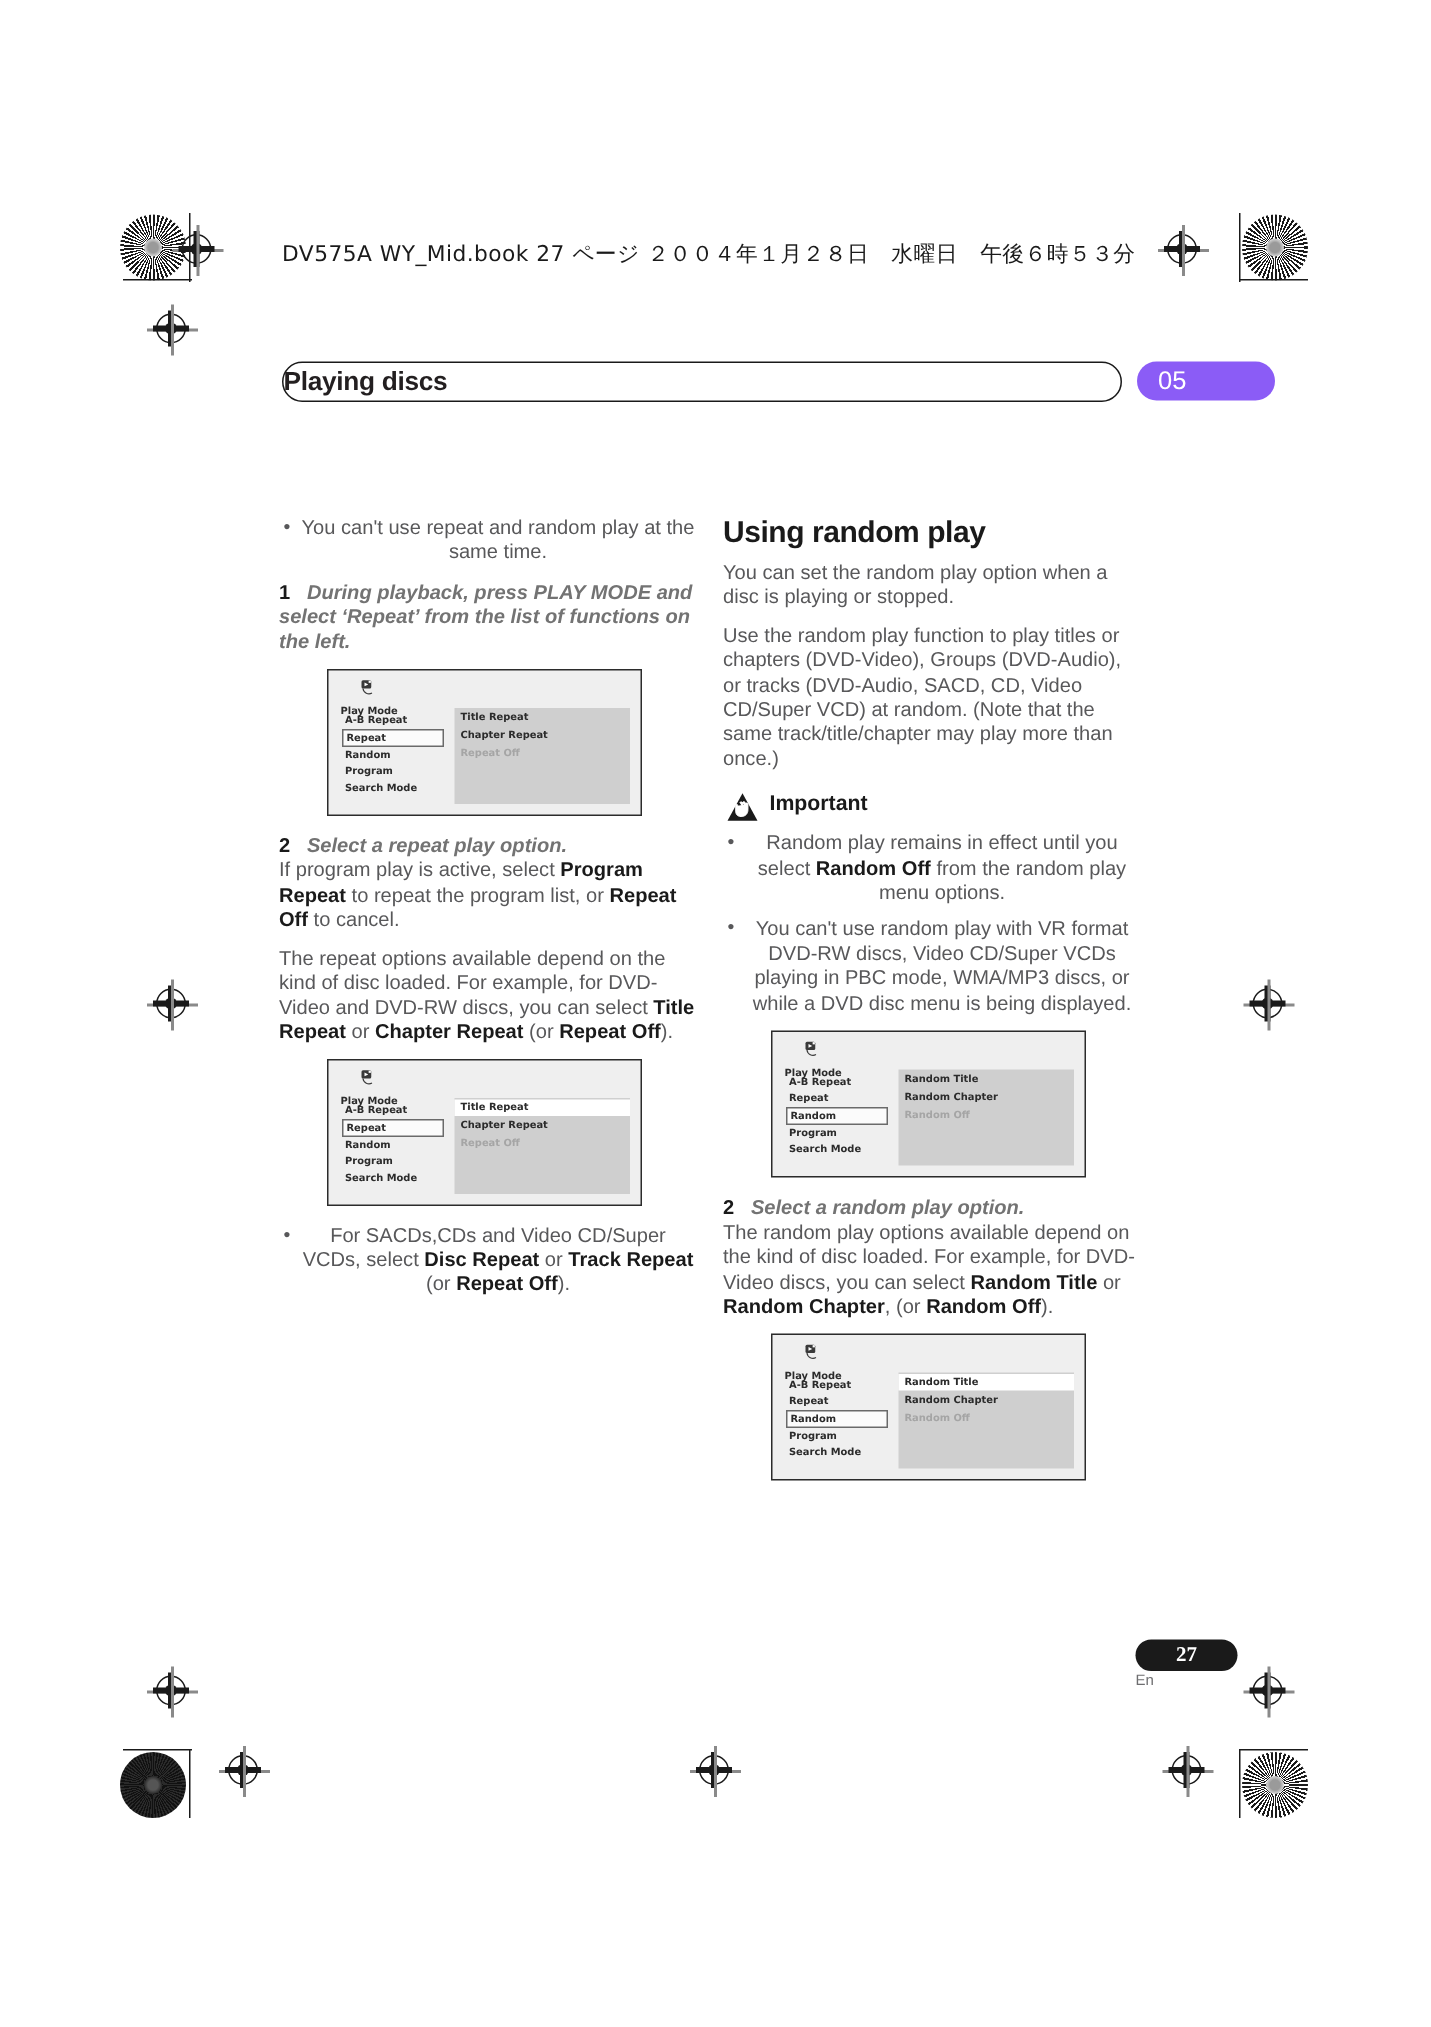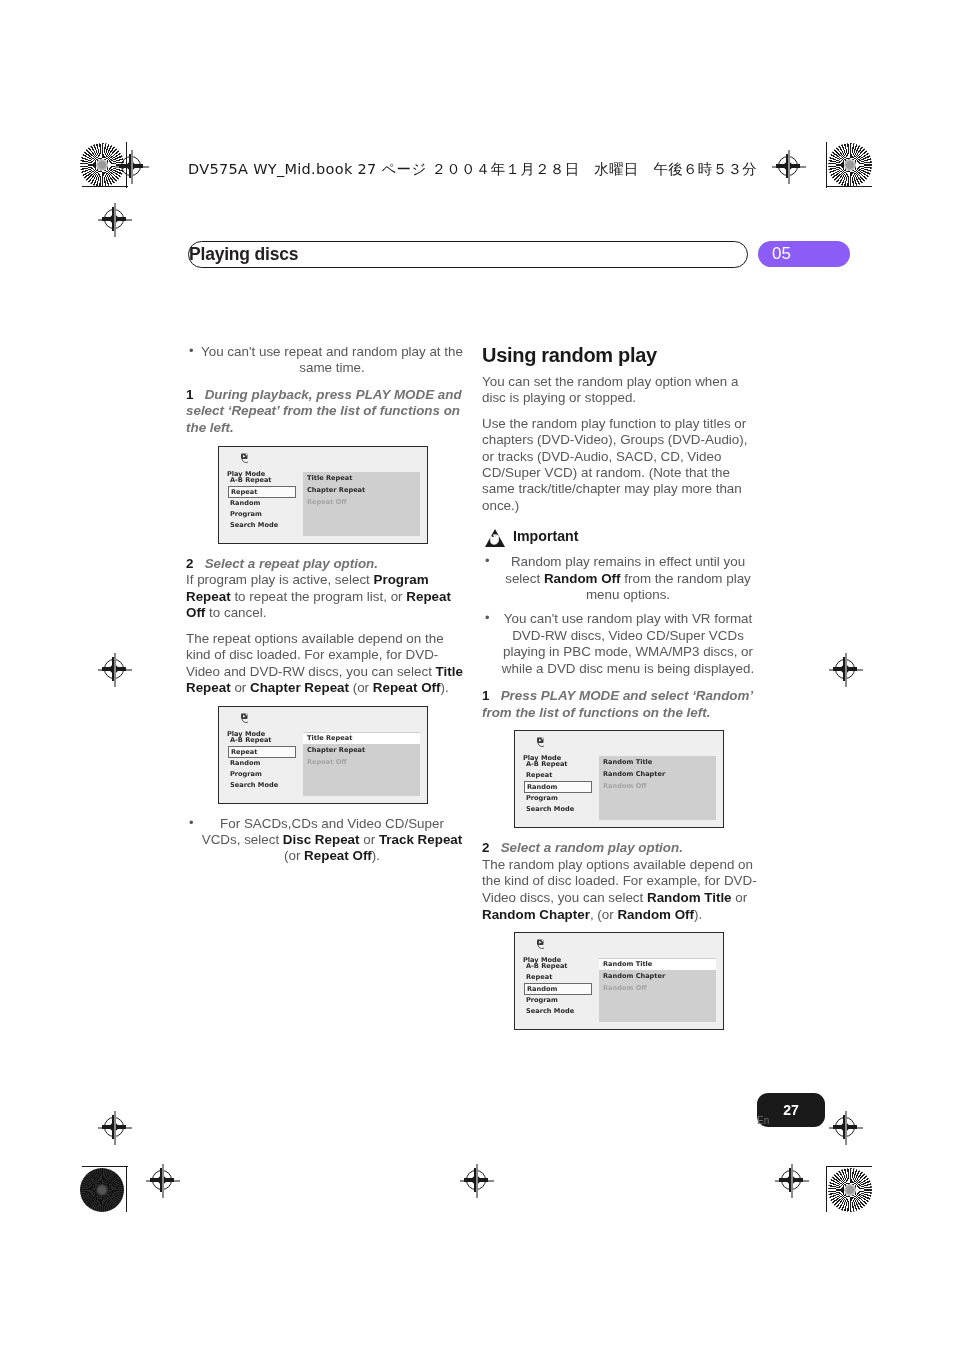--- a/index.html
+++ b/index.html
@@ -291,29 +291,30 @@
     background: #ffffff;
     color: #2b2b2b;
   }
 
   
   .page-num {
     position: absolute;
     left: 757px;
     top: 1093px;
     width: 68px;
-    height: 34px;
+    height: 21px;
     background: #1a1a1a;
     border-radius: 11px;
     color: #ffffff;
     font-size: 14px;
     font-weight: bold;
     display: flex;
     align-items: center;
     justify-content: center;
+    font-family: Liberation Serif, serif;
   }
   .page-lang {
     position: absolute;
     left: 757px;
     top: 1115px;
     width: 68px;
     font-size: 10px;
     color: #6e6e70;
   }
 </style>
@@ -471,23 +472,20 @@
     <span class="label">Important</span>
   </div>
 
   <ul class="bullets">
     <li>
       <span>Random play remains in effect until you select </span><b>Random Off</b><span> from the random play menu options.</span>
     </li>
     <li>You can't use random play with VR format DVD-RW discs, Video CD/Super VCDs playing in PBC mode, WMA/MP3 discs, or while a DVD disc menu is being displayed.</li>
   </ul>
 
-  <p class="step" style="margin-top:11px;">
-    <span class="num">1</span>&nbsp;&nbsp;&nbsp;<span class="head">Press PLAY MODE and select ‘Random’ from the list of functions on the left.</span>
-  </p>
 
   <div class="osd">
     <div class="osd-title">
       <svg class="pm-icon" viewBox="0 0 24 24">
         <rect x="2" y="1" width="13" height="11" rx="2" fill="#3a3a3a"></rect>
         <polygon points="6,4 11,6.5 6,9" fill="#ffffff"></polygon>
         <rect x="11.5" y="1.5" width="3" height="3" fill="#ffffff"></rect>
         <path d="M4 12 A8 8 0 0 0 16 18" stroke="#3a3a3a" stroke-width="1.6" fill="none"></path>
       </svg>
       <span class="txt">Play Mode</span>

